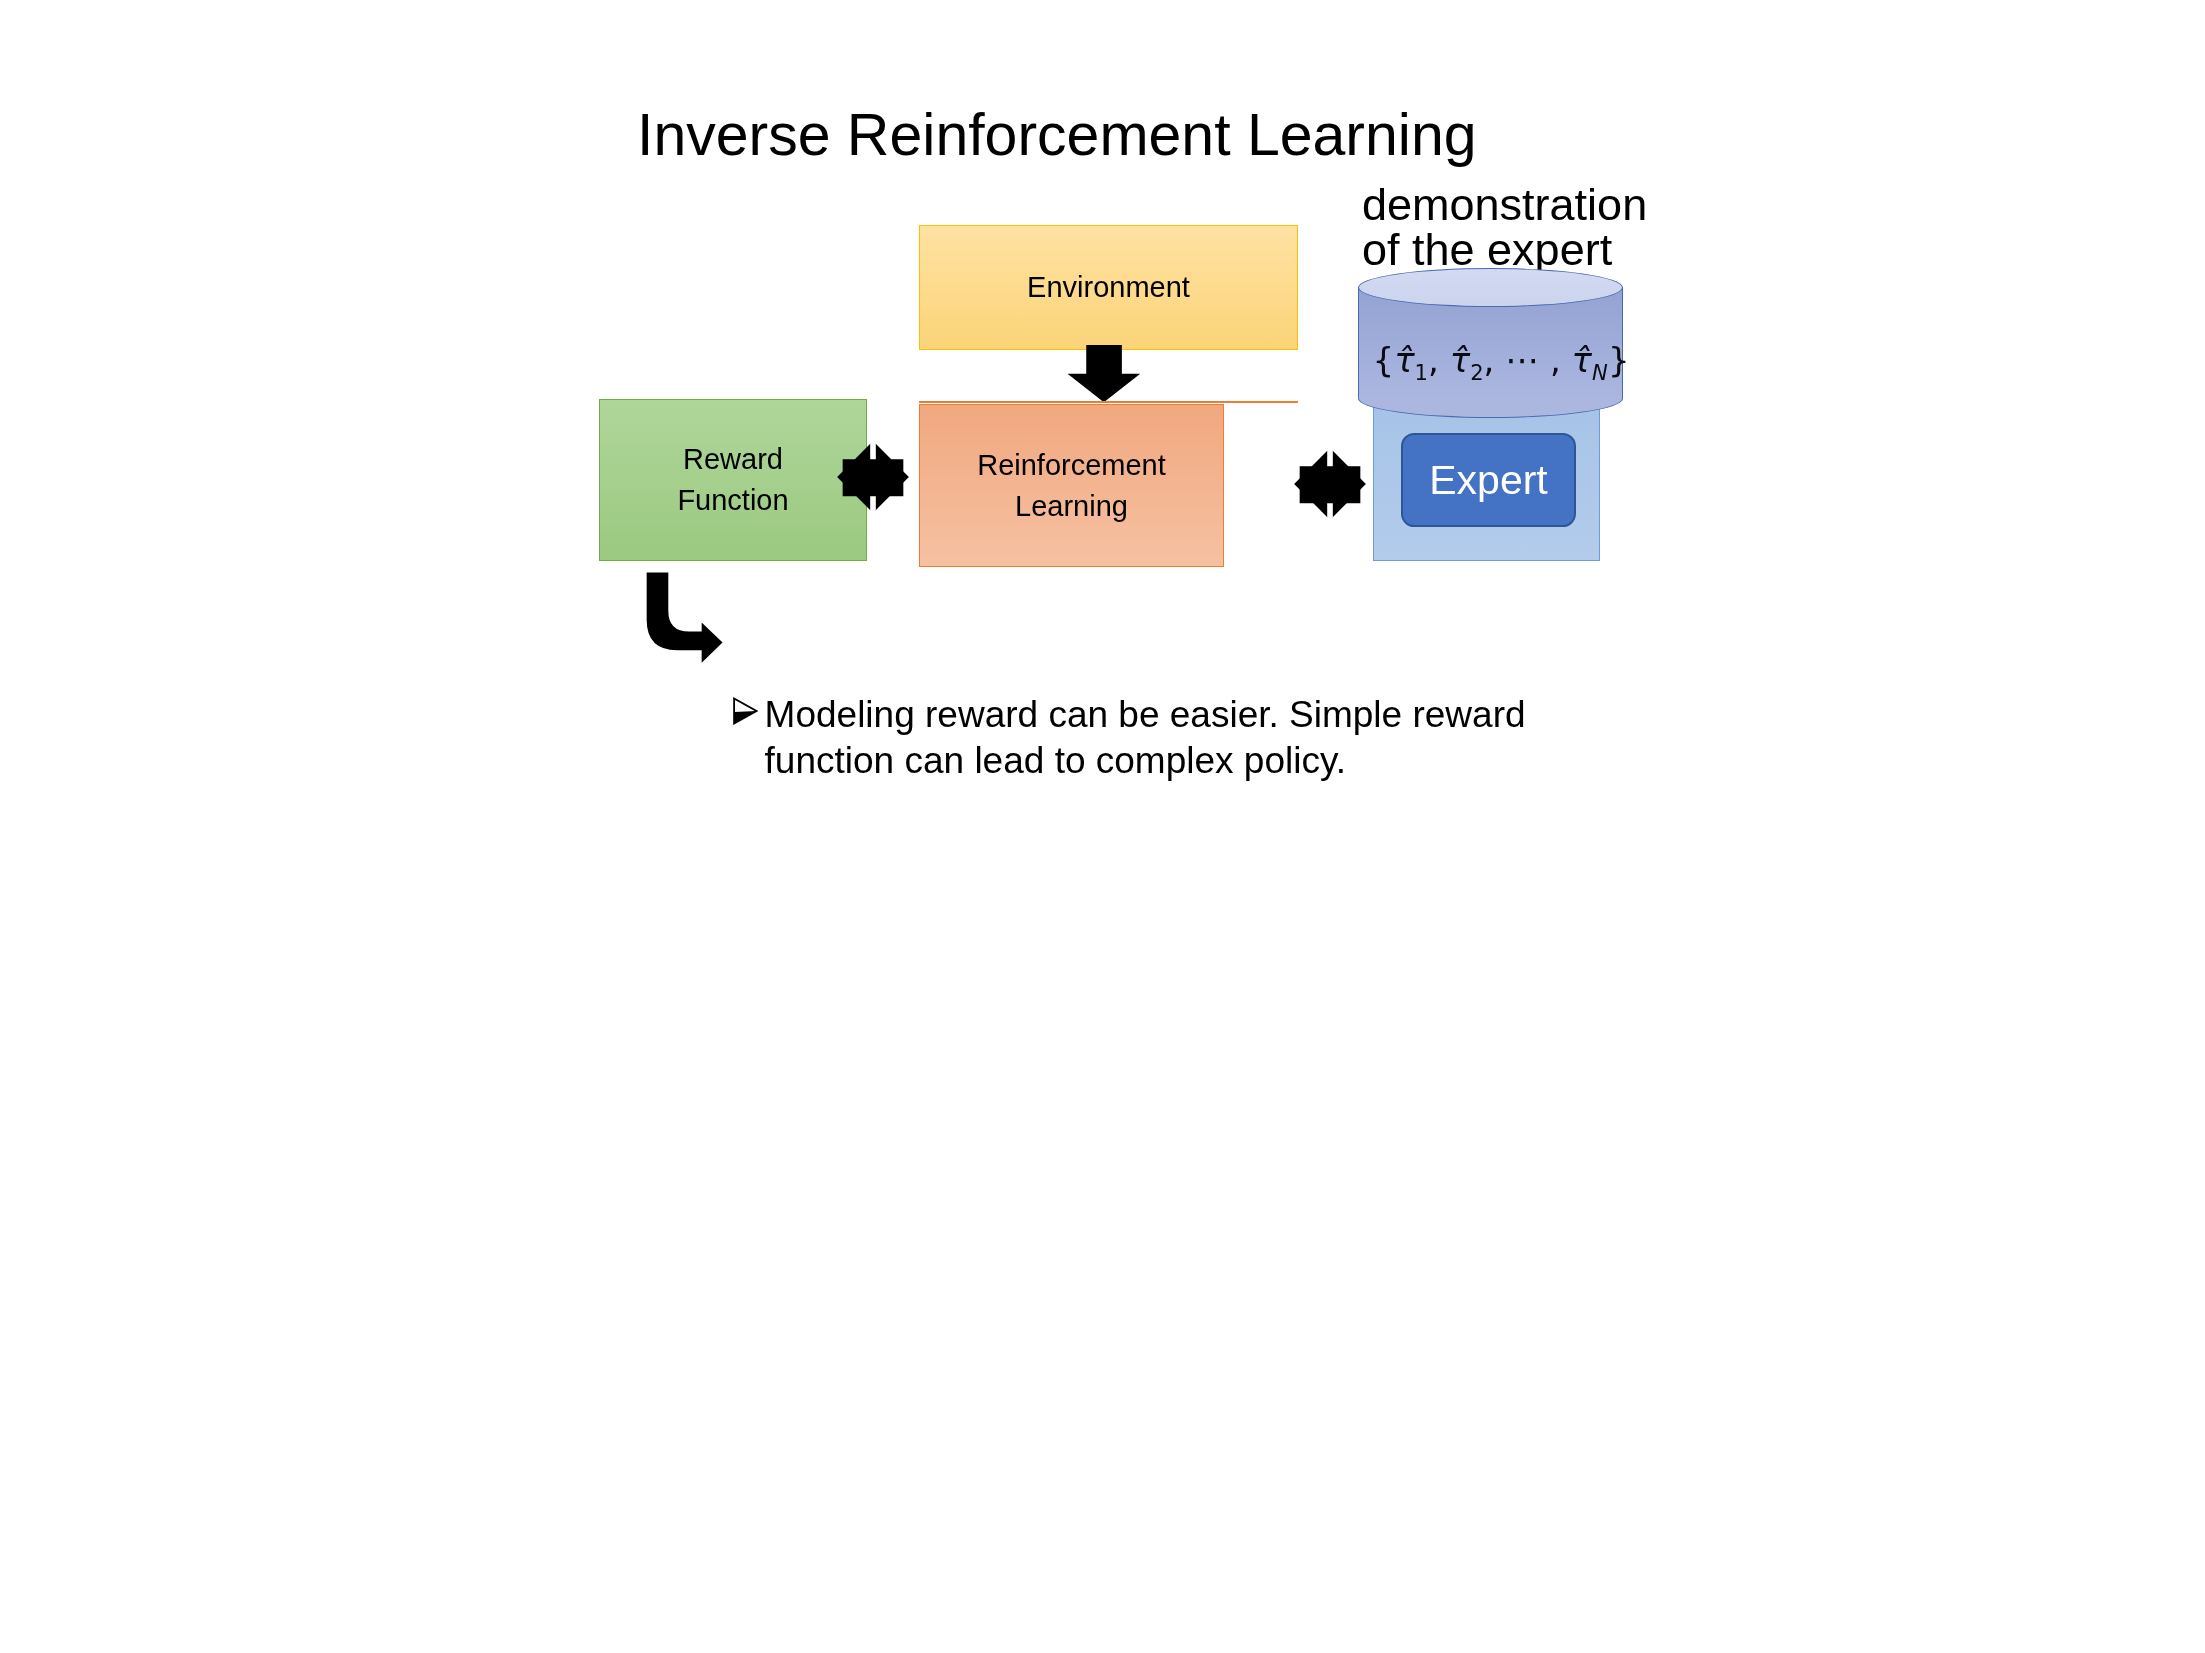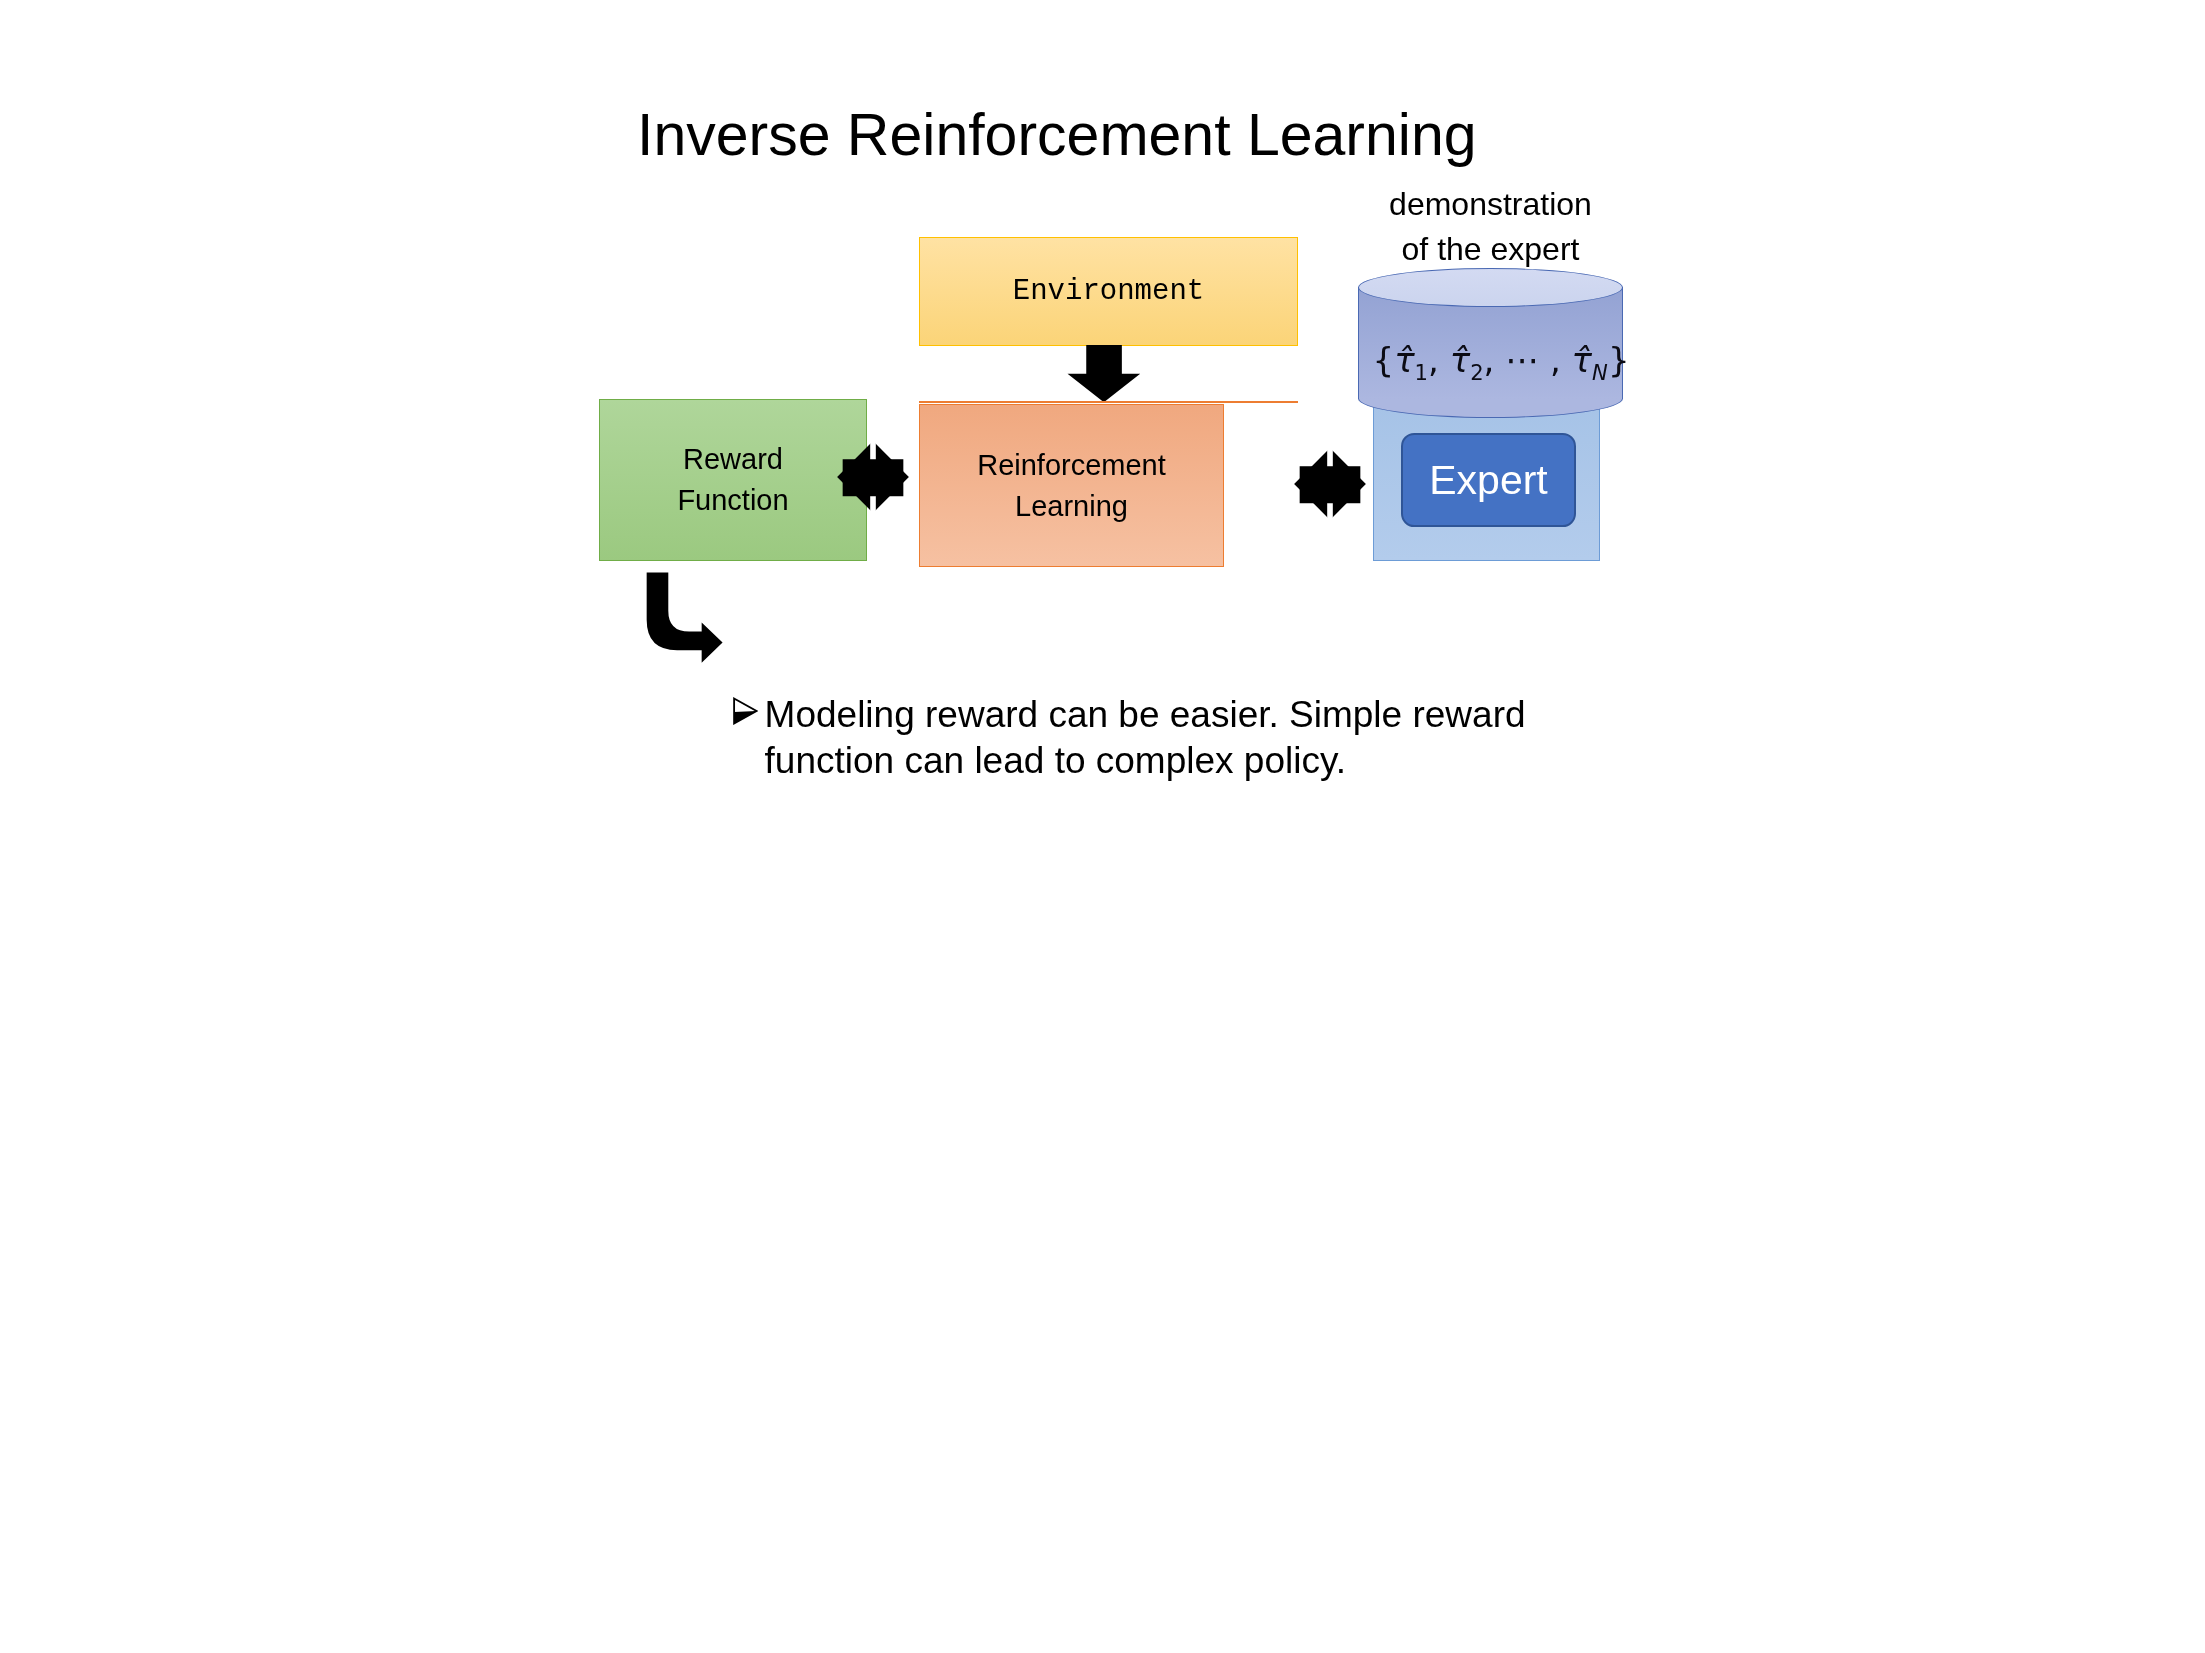--- a/index.html
+++ b/index.html
@@ -12,31 +12,31 @@
   .abs{position:absolute;}
 
   
   #title{
     left:86px;top:88px;font-size:59px;line-height:62px;
     white-space:nowrap;color:var(--text_black);margin-top:16px;
   }
 
   
   #demo-label{
-    left:811px;top:182px;width:257px;text-align:center;
-    font-size:32px;line-height:45px;
+    left:811px;top:182px;width:257px;
+    font-size:45px;line-height:45px;
   }
 
   
   .box{display:flex;flex-direction:column;align-items:center;justify-content:center;text-align:center;box-sizing:border-box;}
   #env-box{
-    left:368px;top:237px;width:379px;height:109px;
+    left:368px;top:225px;width:379px;height:125px;
     border:1.5px solid var(--env_border);
     background:linear-gradient(180deg,var(--env_fill_top),var(--env_fill_bottom));
-    font-size:29px;line-height:41px;font-family:Liberation Mono, monospace;
+    font-size:29px;line-height:41px;
   }
   #rl-ghost-line{left:368px;top:401px;width:379px;height:1.5px;background:var(--rl_border);}
   #rl-box{
     left:368px;top:404px;width:305px;height:163px;
     border:1.5px solid var(--rl_border);
     background:linear-gradient(180deg,var(--rl_fill_top),var(--rl_fill_bottom));
     font-size:29px;line-height:41px;
   }
   #reward-box{
     left:48px;top:399px;width:268px;height:162px;

